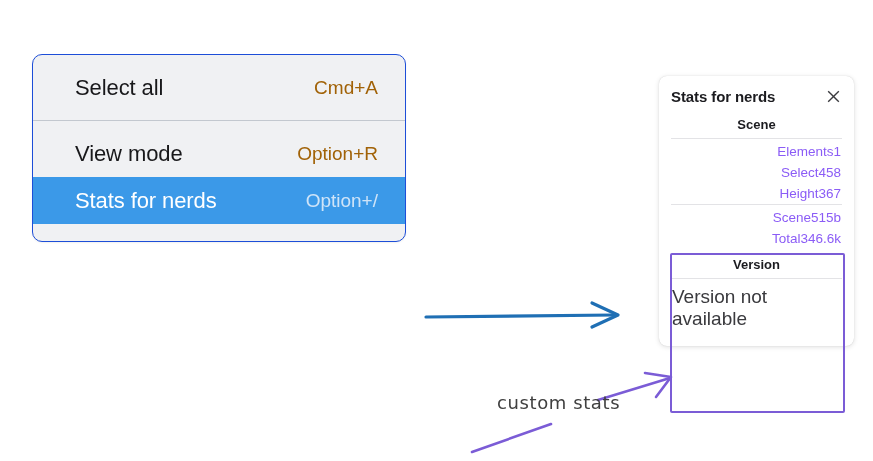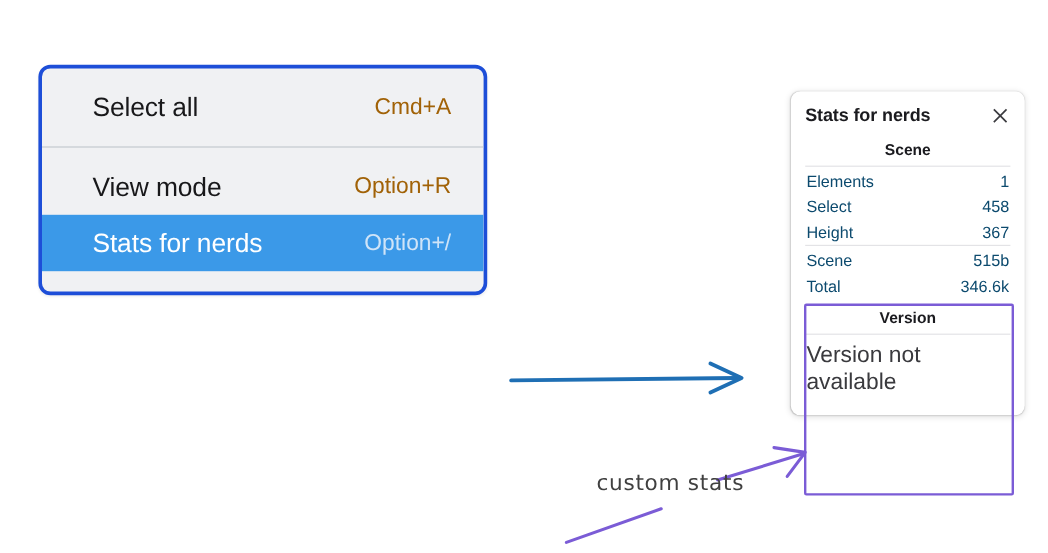--- a/index.html
+++ b/index.html
@@ -16,21 +16,21 @@
     -webkit-font-smoothing: antialiased;
   }
 
   
   #context-menu {
     position: absolute;
     left: 32px;
     top: 54px;
     width: 374px;
     background: #f0f1f3;
-    border: 3px solid #1d4ed8;
+    border: 1px solid #1d4ed8;
     border-radius: 10px;
     box-sizing: border-box;
     overflow: hidden;
     box-shadow: 0 1px 2px rgba(0,0,0,0.06);
   }
   .menu-pad-top { height: 9px; }
   .menu-pad-bottom { height: 17px; }
   .menu-group { }
   .menu-sep {
     height: 1px;
@@ -104,23 +104,23 @@
     padding: 8px 0 6px 0;
   }
   .hr {
     height: 1px;
     background: #e3e3e6;
     margin: 0 0 2px 0;
   }
   .stat-row {
     display: flex;
     align-items: baseline;
-    justify-content: space-between;
+    justify-content: flex-end;
     font-size: 13.5px;
-    color: #0c4a6e;
+    color: #8b5cf6;
     padding: 3px 1px;
   }
   .stat-row .k { }
   .stat-row .v { }
   .plain-row {
     font-size: 19px;
     color: #3a3a3e;
     padding: 5px 1px 2px 1px;
   }
 

